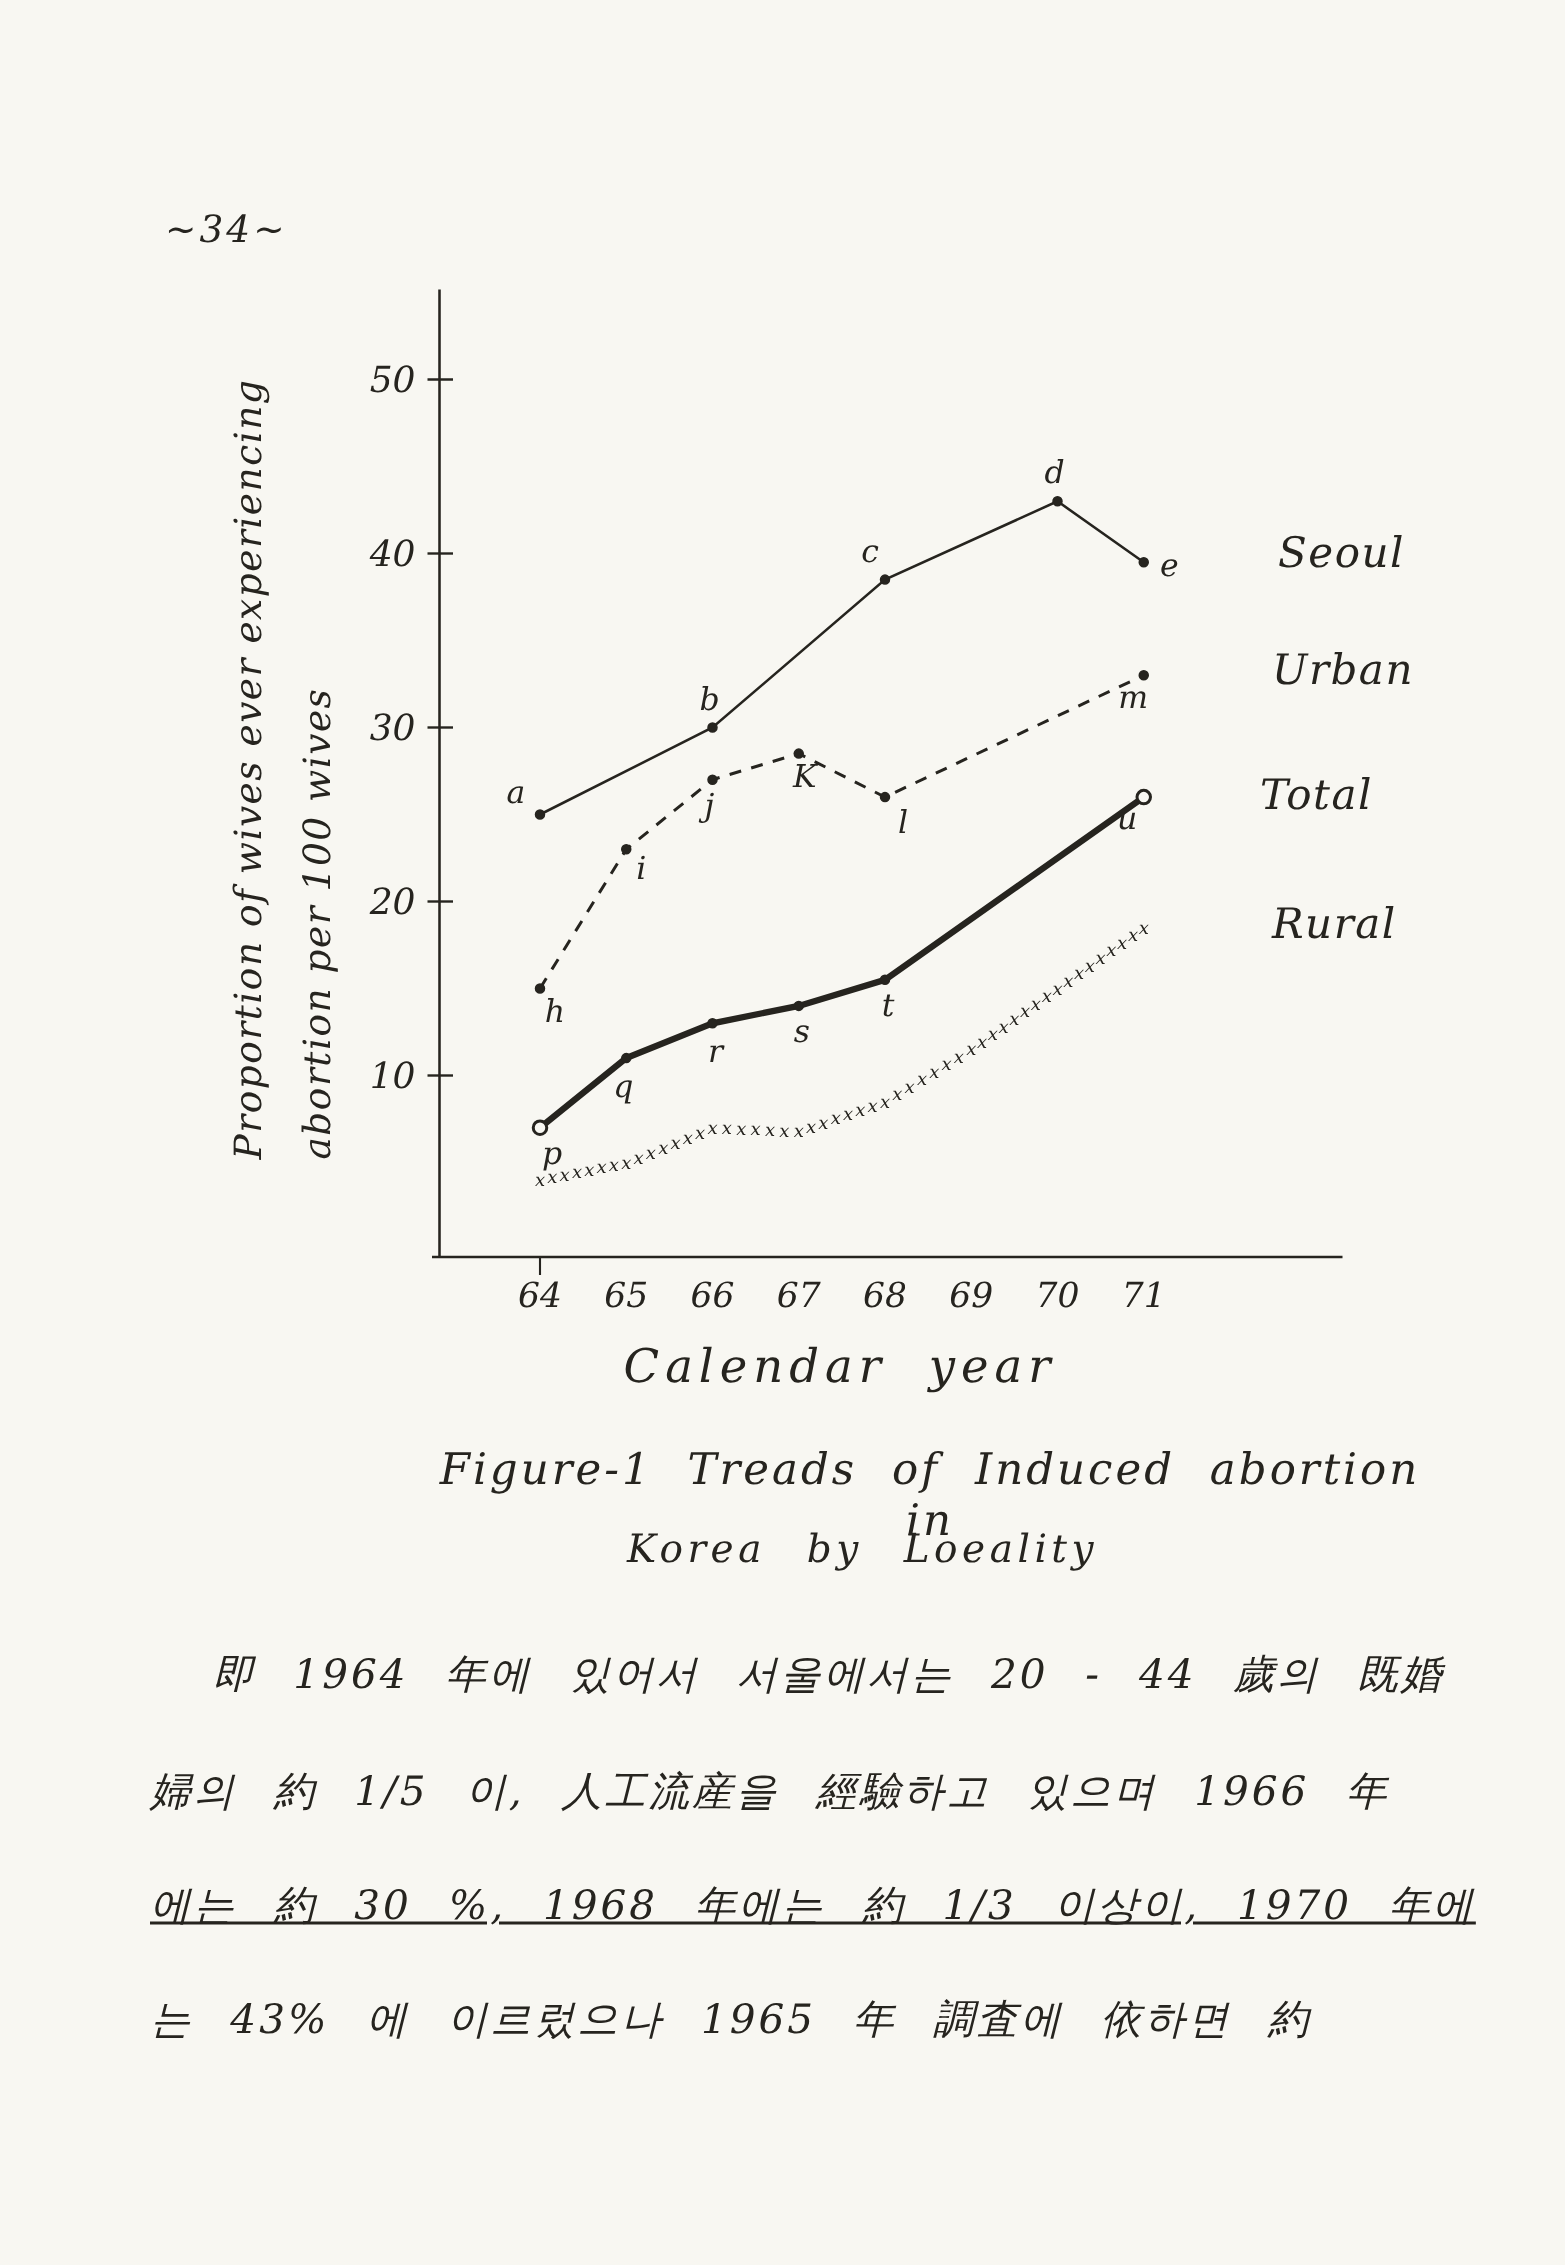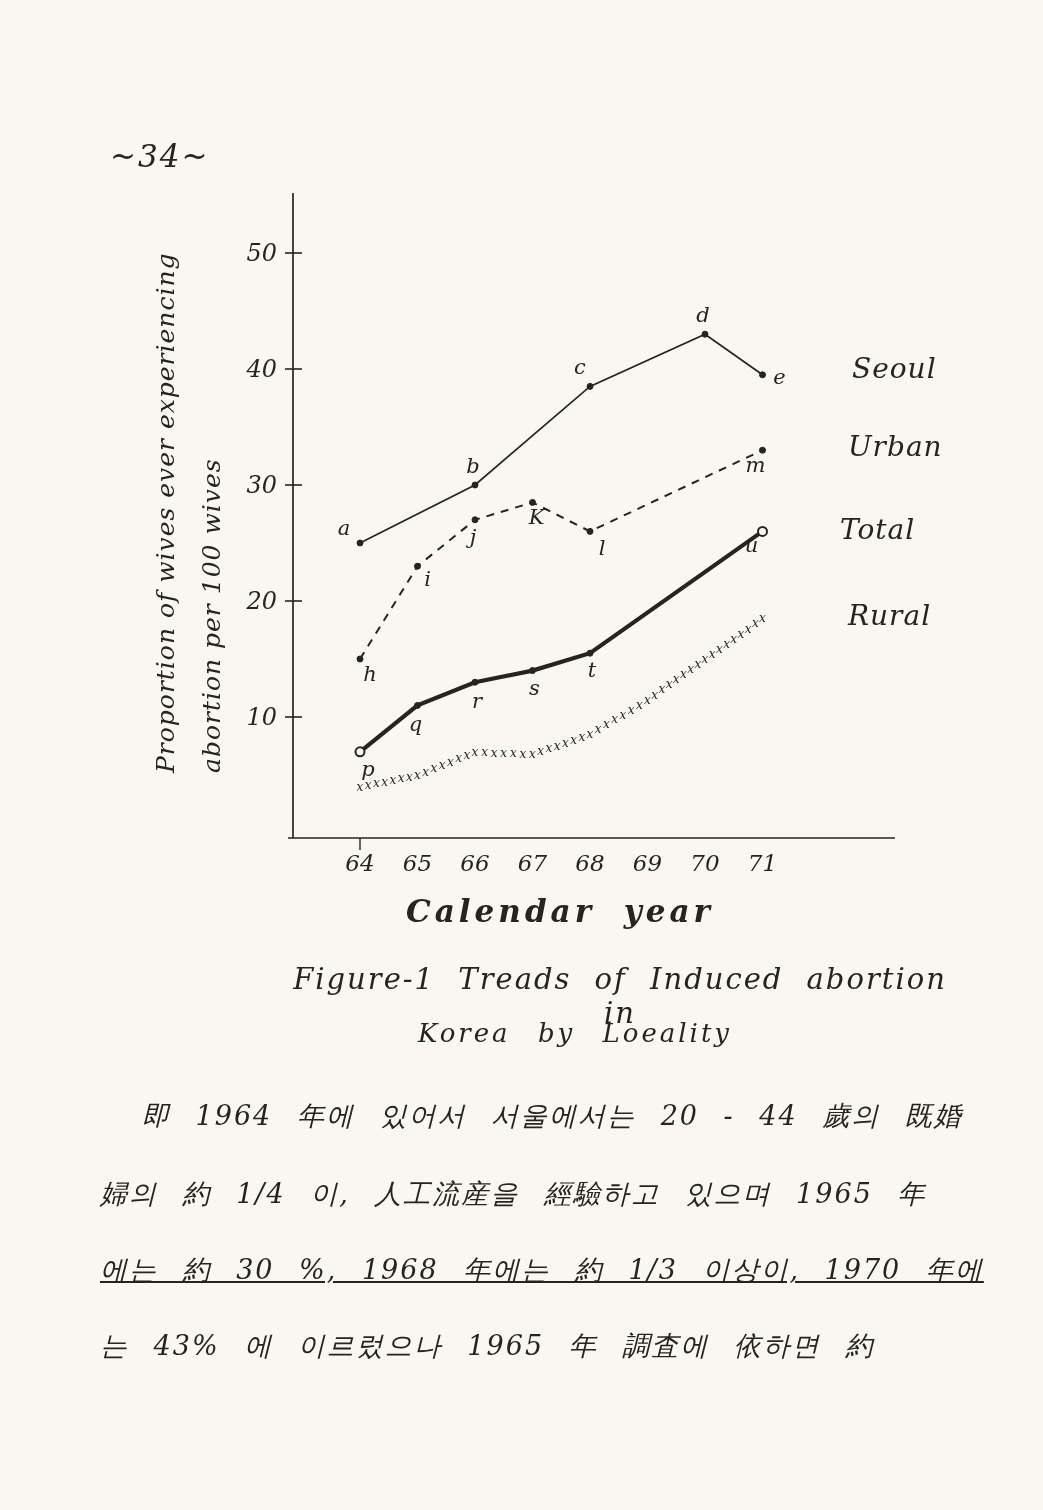--- a/index.html
+++ b/index.html
@@ -4,22 +4,22 @@
 <style>
   html,body{margin:0;padding:0;}
   body{
     width:1043px;height:1510px;position:relative;overflow:hidden;
     background:#f8f7f2;
     color:#26241f;
     font-family:"DejaVu Serif", serif;
   }
   .abs{position:absolute;}
   .hand{font-style:italic;}
-  .page-number{top:138px;left:110px;font-size:31px;letter-spacing:2px;}
-  .xlabel{top:893px;left:240px;width:640px;text-align:center;font-size:31px;letter-spacing:4px;word-spacing:14px;font-weight:bold;}
+  .page-number{top:138px;left:110px;font-size:25px;letter-spacing:2px;}
+  .xlabel{top:893px;left:240px;width:640px;text-align:center;font-size:31px;letter-spacing:4px;word-spacing:14px;}
   .cap1{top:962px;left:290px;width:660px;text-align:center;font-size:29px;letter-spacing:2px;word-spacing:12px;}
   .cap2{top:1018px;left:250px;width:650px;text-align:center;font-size:26px;letter-spacing:3px;word-spacing:16px;}
   .bodyline{left:100px;width:915px;font-size:27px;letter-spacing:2px;word-spacing:14px;font-style:italic;white-space:nowrap;}
   .l1{top:1098px;padding-left:42px;}
   .l2{top:1176px;}
   .l3{top:1252px;text-decoration:underline;}
   .l4{top:1328px;}
   svg text{font-family:"DejaVu Serif", serif;font-style:italic;fill:#26241f;}
 </style>
 </head>
@@ -144,15 +144,15 @@
     <text x="622.5" y="447.4" text-anchor="middle" font-size="12" font-style="normal">x</text>
     <text x="708" y="450" font-size="28" letter-spacing="1">Rural</text>
   </svg>
 
 <div class="abs xlabel hand">Calendar year</div>
 
 <div class="abs cap1 hand">Figure-1  Treads of Induced abortion in</div>
 <div class="abs cap2 hand">Korea  by  Loeality</div>
 
 <div class="abs bodyline l1">即 1964 年에  있어서  서울에서는  20 - 44 歲의  既婚</div>
-<div class="abs bodyline l2">婦의  約 1/4 이,  人工流産을  經驗하고  있으며  1965 年</div>
+<div class="abs bodyline l2">婦의  約 1/5 이,  人工流産을  經驗하고  있으며  1966 年</div>
 <div class="abs bodyline l3">에는  約 30 %,  1968 年에는  約 1/3 이상이,  1970 年에</div>
 <div class="abs bodyline l4">는  43% 에  이르렀으나  1965 年  調査에  依하면  約</div>
 
 </body></html>

